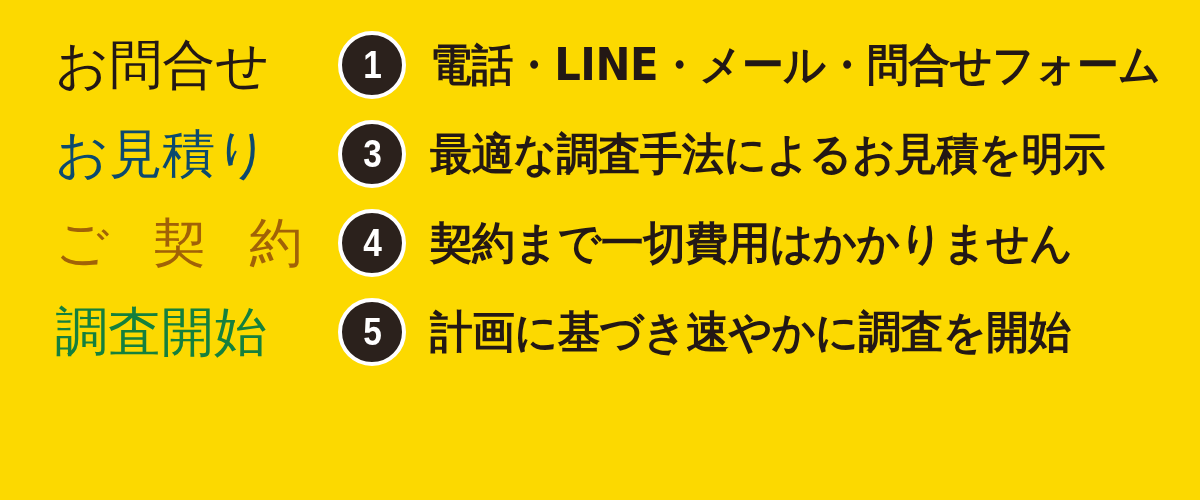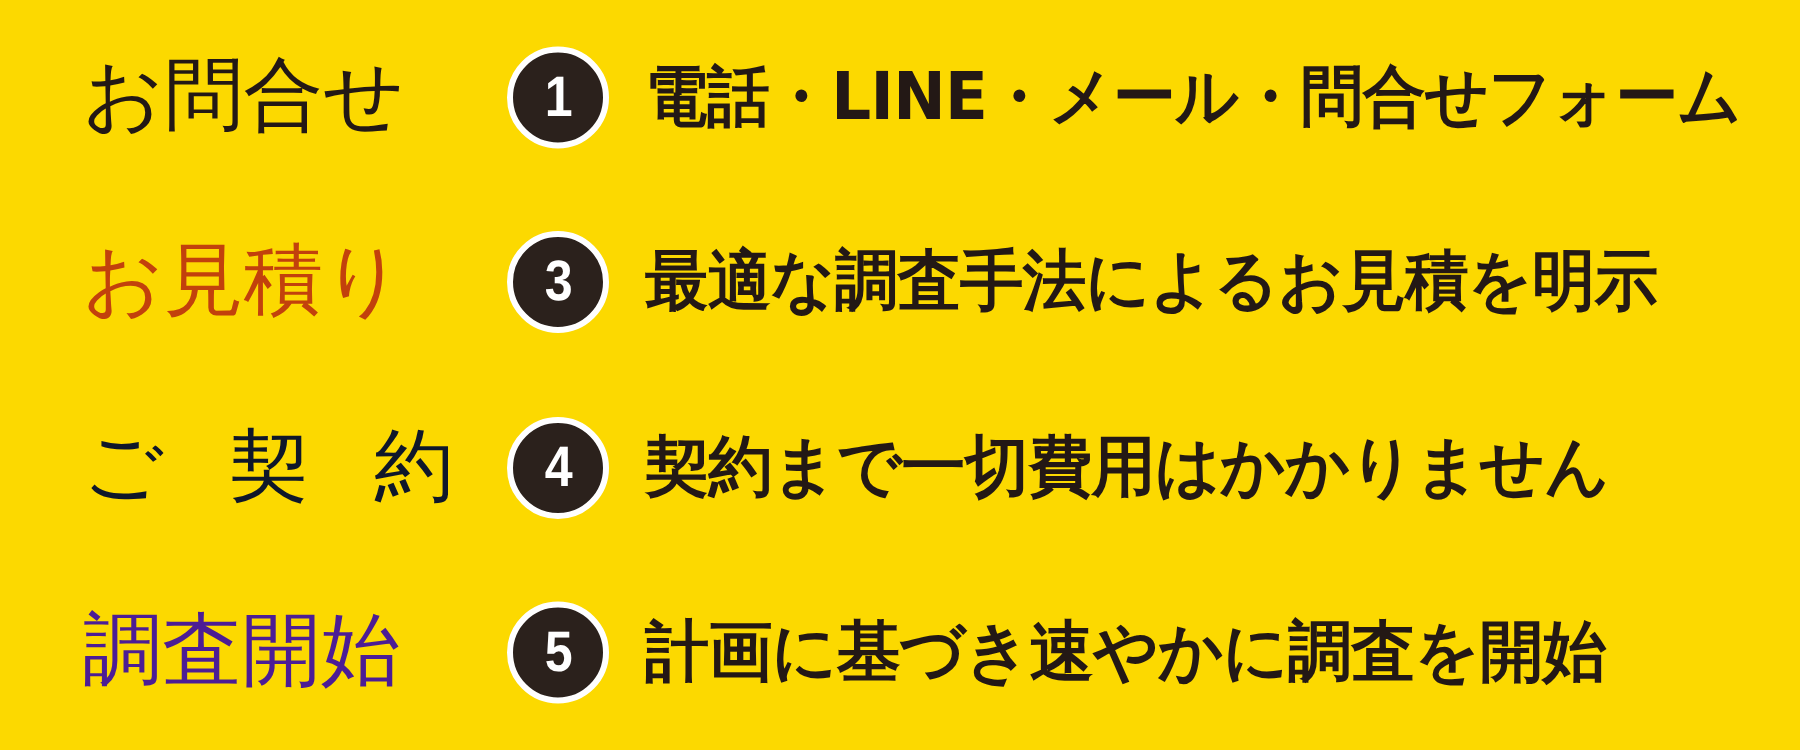--- a/index.html
+++ b/index.html
@@ -23,21 +23,21 @@
   }
 
   .flow-list {
     position: absolute;
     left: 0;
     top: 20px;
     width: 1200px;
     height: 460px;
     display: flex;
     flex-direction: column;
-    justify-content: space-between;
+    justify-content: flex-start;
   }
 
   .flow-row {
     position: relative;
     height: 89px;
     display: flex;
     align-items: center;
     flex: 0 0 auto;
   }
 
@@ -124,37 +124,37 @@
     <div class="flow-row">
       <div class="stage-label" style="color: rgb(35, 24, 21);"><span>お</span><span>問</span><span>合</span><span>せ</span></div>
       <div class="step-badge" style="background: rgb(43, 33, 28); border-color: rgb(255, 255, 255);">
         <span class="step-number" style="color: rgb(255, 255, 255);">1</span>
       </div>
       <div class="stage-desc r1" style="color: rgb(35, 24, 21);">電話・LINE・メール・問合せフォーム</div>
     </div>
 
 
     <div class="flow-row">
-      <div class="stage-label" style="color: #c2410c;"><span>お</span><span>見</span><span>積</span><span>り</span></div>
+      <div class="stage-label" style="color: #0c4a6e;"><span>お</span><span>見</span><span>積</span><span>り</span></div>
       <div class="step-badge" style="background: rgb(43, 33, 28); border-color: rgb(255, 255, 255);">
         <span class="step-number" style="color: rgb(255, 255, 255);">3</span>
       </div>
       <div class="stage-desc r3" style="color: rgb(35, 24, 21);">最適な調査手法によるお見積を明示</div>
     </div>
 
     <div class="flow-row">
-      <div class="stage-label spread" style="color: #0f172a;">ご契約</div>
+      <div class="stage-label spread" style="color: #a16207;">ご契約</div>
       <div class="step-badge" style="background: rgb(43, 33, 28); border-color: rgb(255, 255, 255);">
         <span class="step-number" style="color: rgb(255, 255, 255);">4</span>
       </div>
       <div class="stage-desc r4" style="color: rgb(35, 24, 21);">契約まで一切費用はかかりません</div>
     </div>
 
     <div class="flow-row">
-      <div class="stage-label" style="color: #4c1d95;"><span>調</span><span>査</span><span>開</span><span>始</span></div>
+      <div class="stage-label" style="color: #15803d;"><span>調</span><span>査</span><span>開</span><span>始</span></div>
       <div class="step-badge" style="background: rgb(43, 33, 28); border-color: rgb(255, 255, 255);">
         <span class="step-number" style="color: rgb(255, 255, 255);">5</span>
       </div>
       <div class="stage-desc r5" style="color: rgb(35, 24, 21);">計画に基づき速やかに調査を開始</div>
     </div>
 
   </div>
 </div>
 
 </body></html>

